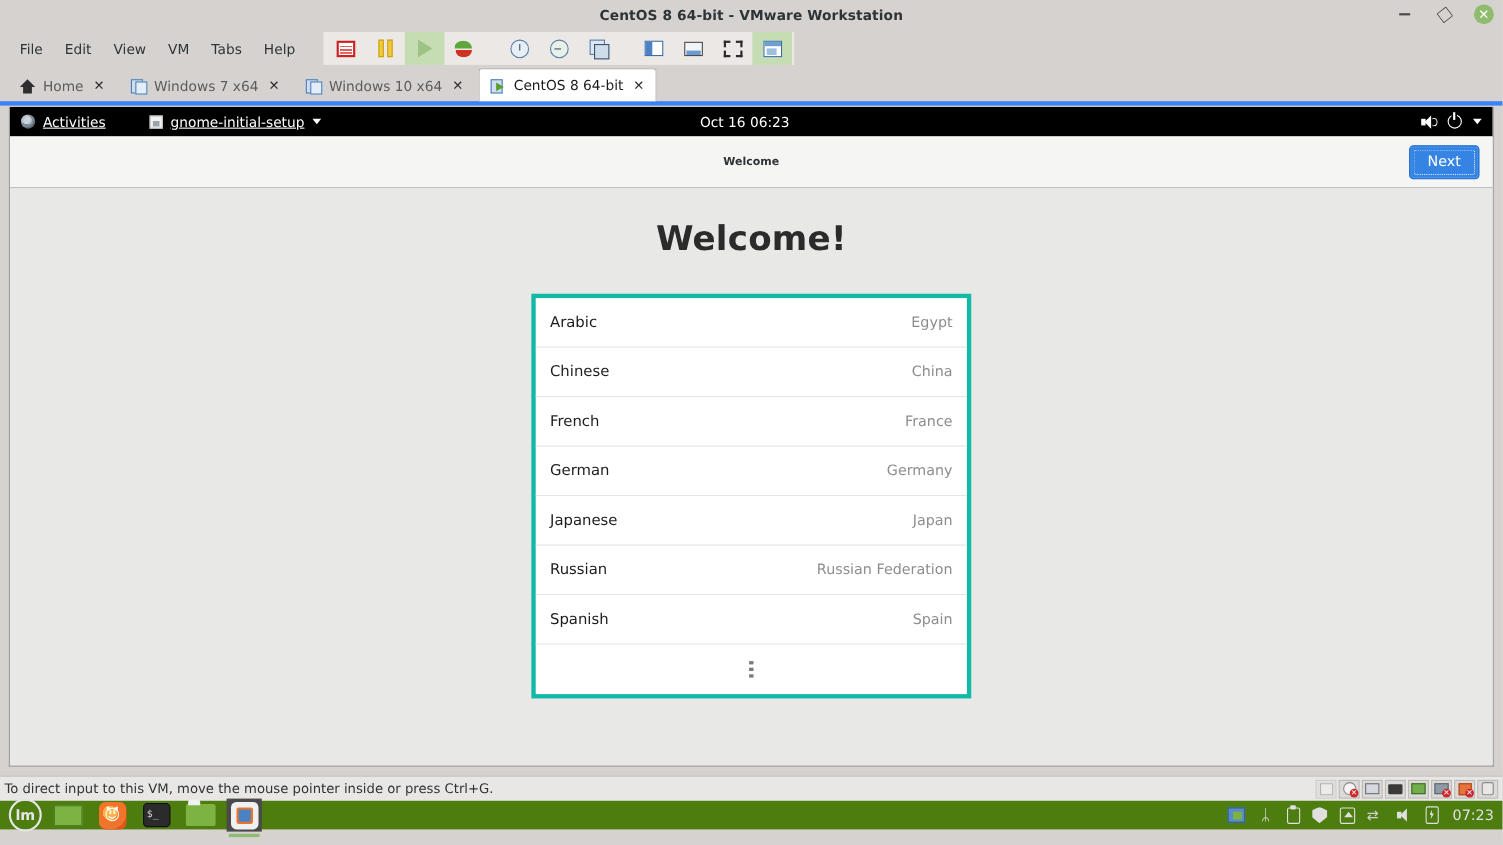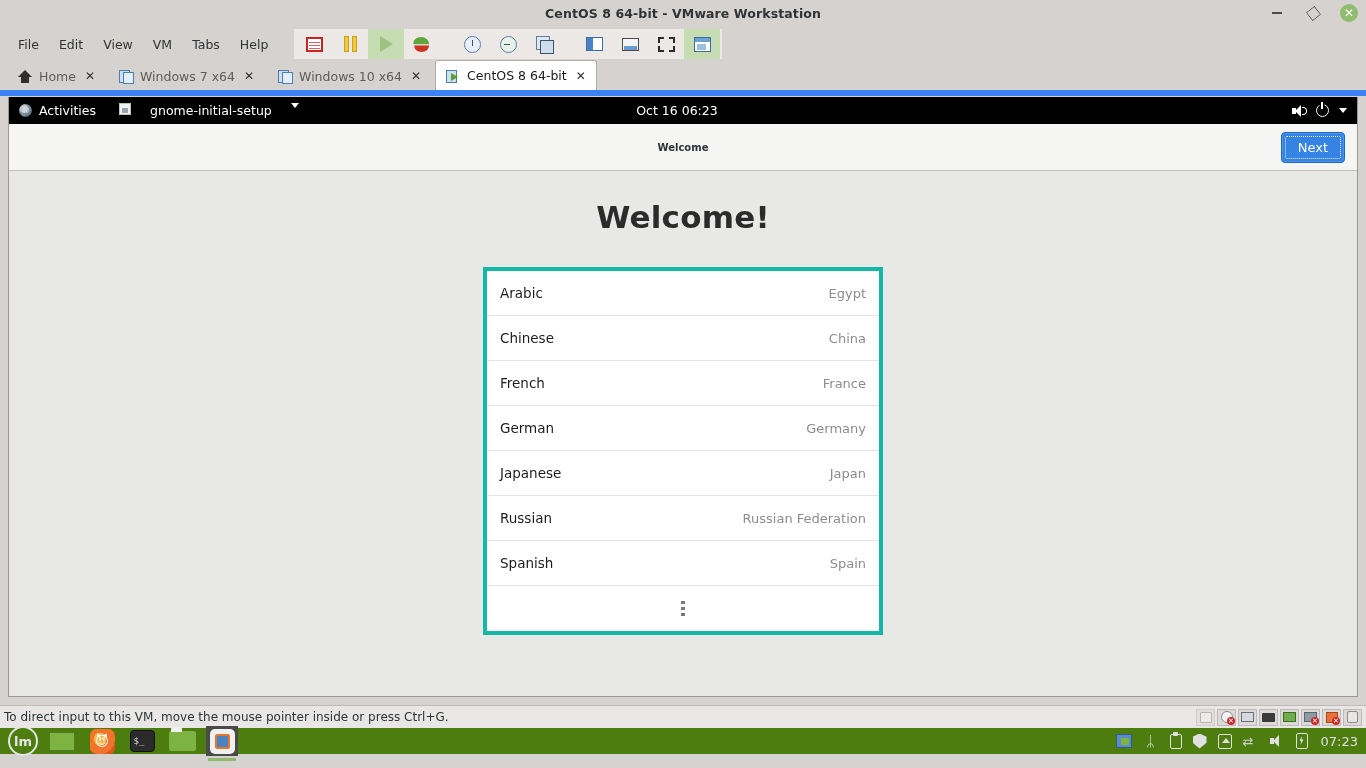--- a/index.html
+++ b/index.html
@@ -107,21 +107,21 @@
   .ic-full i:nth-child(3){left:0;bottom:0;border-right:0;border-top:0;}
   .ic-full i:nth-child(4){right:0;bottom:0;border-left:0;border-top:0;}
   .ic-unity { width:17px;height:15px;border:1.8px solid #3a6ea5;background:#fff; position:relative; }
   .ic-unity::before{content:"";position:absolute;left:0;right:0;top:0;height:4px;background:#6fa0d0;}
   .ic-unity::after{content:"";position:absolute;left:2px;top:6px;width:9px;height:6px;background:#9cc0e0;}
 
   
   .tabbar {
     position:absolute; left:0; top:62px; width:1366px; height:34px;
     background:#d6d2d0; display:flex; align-items:flex-end; padding-left:8px;
-    border-bottom:6px solid #3b82f6;
+    border-bottom:4px solid #3b82f6;
   }
   .tab {
     display:flex; align-items:center; gap:7px; height:28px;
     padding:0 10px; margin-right:4px; font-size:12.5px; color:#5c5c5c;
     white-space:nowrap;
   }
   .tab.active {
     background:#ffffff; color:#1a1a1a; border:1px solid #b3afad; border-bottom:none;
     border-radius:3px 3px 0 0; height:30px;
   }
@@ -141,29 +141,29 @@
     position:absolute; left:8px; top:97px; width:1350px; height:600px;
     border:1px solid #9b9896; border-top:none;
     background:#e8e8e7; overflow:hidden;
   }
   
   .gnome-bar {
     height:27px; background:#000000; color:#ffffff;
     display:flex; align-items:center; position:relative;
     font-size:12.5px;
   }
-  .gb-left { display:flex; align-items:center; gap:7px; padding-left:10px; }
+  .gb-left { display:flex; align-items:center; gap:7px; padding-left:10px;text-decoration:underline; }
   .gb-activities { display:flex; align-items:center; gap:7px; }
   .gnome-foot {
     width:13px;height:13px;border-radius:50%;
     background: radial-gradient(circle at 35% 35%, #b9c4cf 0 35%, #7b8a99 36% 60%, #5f6b77 61% 100%);
     position:relative;
   }
   .gnome-foot::after{content:"";position:absolute;left:3px;top:2px;width:7px;height:7px;border-radius:50%;background:#d8dee4;opacity:.6;}
-  .gb-app { display:flex; align-items:flex-start; gap:19px; margin-left:16px; }
+  .gb-app { display:flex; align-items:center; gap:7px; margin-left:33px; }
   .gb-app-ic { width:12px;height:12px;background:#f2f2f2;border:1px solid #bdbdbd; position:relative; }
   .gb-app-ic::after{content:"";position:absolute;left:2px;bottom:1px;width:6px;height:5px;background:#9aa4ad;}
   .gb-arrow { width:0;height:0;border-left:4px solid transparent;border-right:4px solid transparent;border-top:5px solid #ffffff; }
   .gb-clock {
     position:absolute; left:0; right:12px; text-align:center; font-size:12.5px; color:#fff;
     pointer-events:none;
   }
   .gb-right { position:absolute; right:10px; display:flex; align-items:center; gap:10px; }
   .ic-speaker { width:14px;height:12px; position:relative; }
   .ic-speaker::before{content:"";position:absolute;left:0;top:3px;width:4px;height:6px;background:#fff;}

